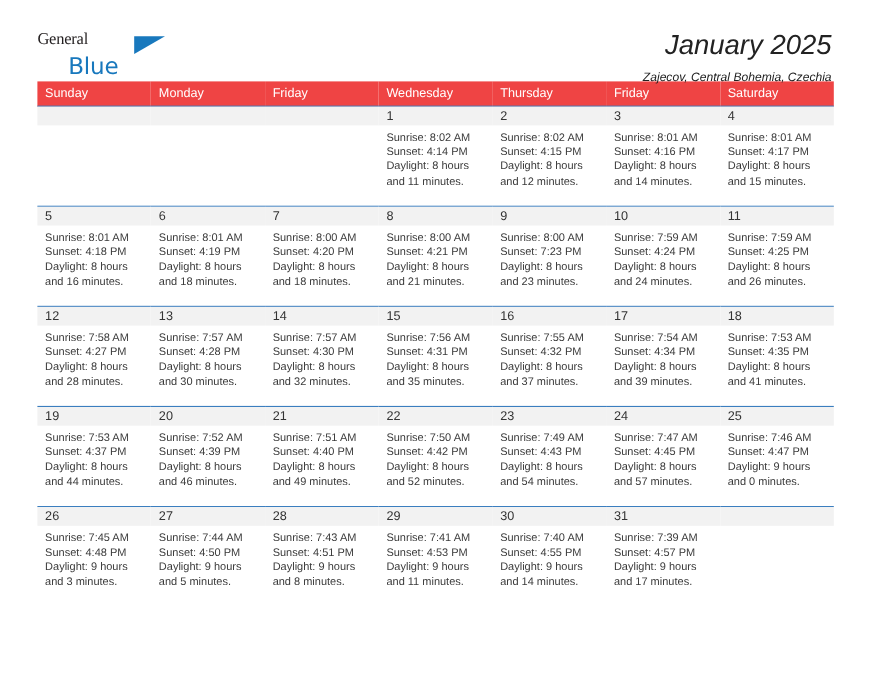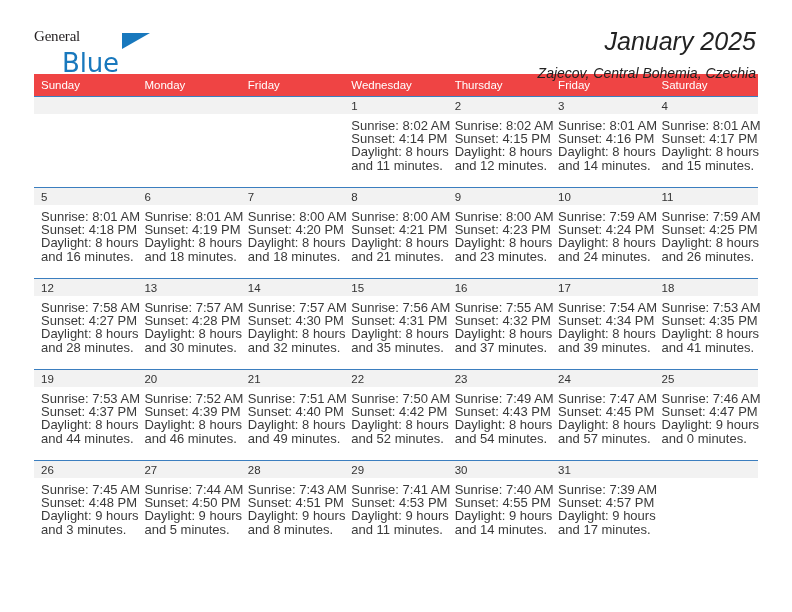--- a/index.html
+++ b/index.html
@@ -43,21 +43,21 @@
     top: 0;
     font-size: 15px;
     letter-spacing: -0.2px;
     color: #231f20;
     font-family: Liberation Serif, serif;
   }
   .logo-blue {
     position: absolute;
     left: 28px;
     top: 20px;
-    font-size: 26px;
+    font-size: 21px;
     letter-spacing: -0.2px;
     color: #1878bd;
     font-family: "DejaVu Sans", sans-serif;
   }
   .logo-triangle {
     position: absolute;
     left: 88px;
     top: 5px;
     width: 0;
     height: 0;
@@ -71,21 +71,21 @@
     font-style: italic;
   }
   .cal-title {
     font-size: 25px;
     color: #222222;
     line-height: 1.05;
     font-weight: normal;
     margin: 0;
   }
   .cal-subtitle {
-    font-size: 14px;
+    font-size: 11px;
     color: #222222;
     margin-top: 11px;
   }
 
   
   .calendar {
     width: 724px;
     border-collapse: collapse;
     table-layout: fixed;
     margin-top: 2px;
@@ -119,21 +119,21 @@
     box-sizing: border-box;
     font-size: 11.5px;
     color: #333333;
     line-height: 14px;
   }
   .daybox.empty .daynum-band {
     background: #f2f2f2;
   }
   .dayinfo {
     padding: 5px 6px 0 7px;
-    font-size: 13px;
+    font-size: 10px;
     line-height: 13.2px;
     color: #3a3a3a;
   }
   .dayinfo div {
     white-space: nowrap;
   }
 </style>
 </head>
 <body>
 
@@ -271,21 +271,21 @@
                 <div>Daylight: 8 hours</div>
                 <div>and 21 minutes.</div>
               </div>
             </div>
           </td>
           <td>
             <div class="daybox">
               <div class="daynum-band">9</div>
               <div class="dayinfo">
                 <div>Sunrise: 8:00 AM</div>
-                <div>Sunset: 4:23 PM</div>
+                <div>Sunset: 7:23 PM</div>
                 <div>Daylight: 8 hours</div>
                 <div>and 23 minutes.</div>
               </div>
             </div>
           </td>
           <td>
             <div class="daybox">
               <div class="daynum-band">10</div>
               <div class="dayinfo">
                 <div>Sunrise: 7:59 AM</div>

